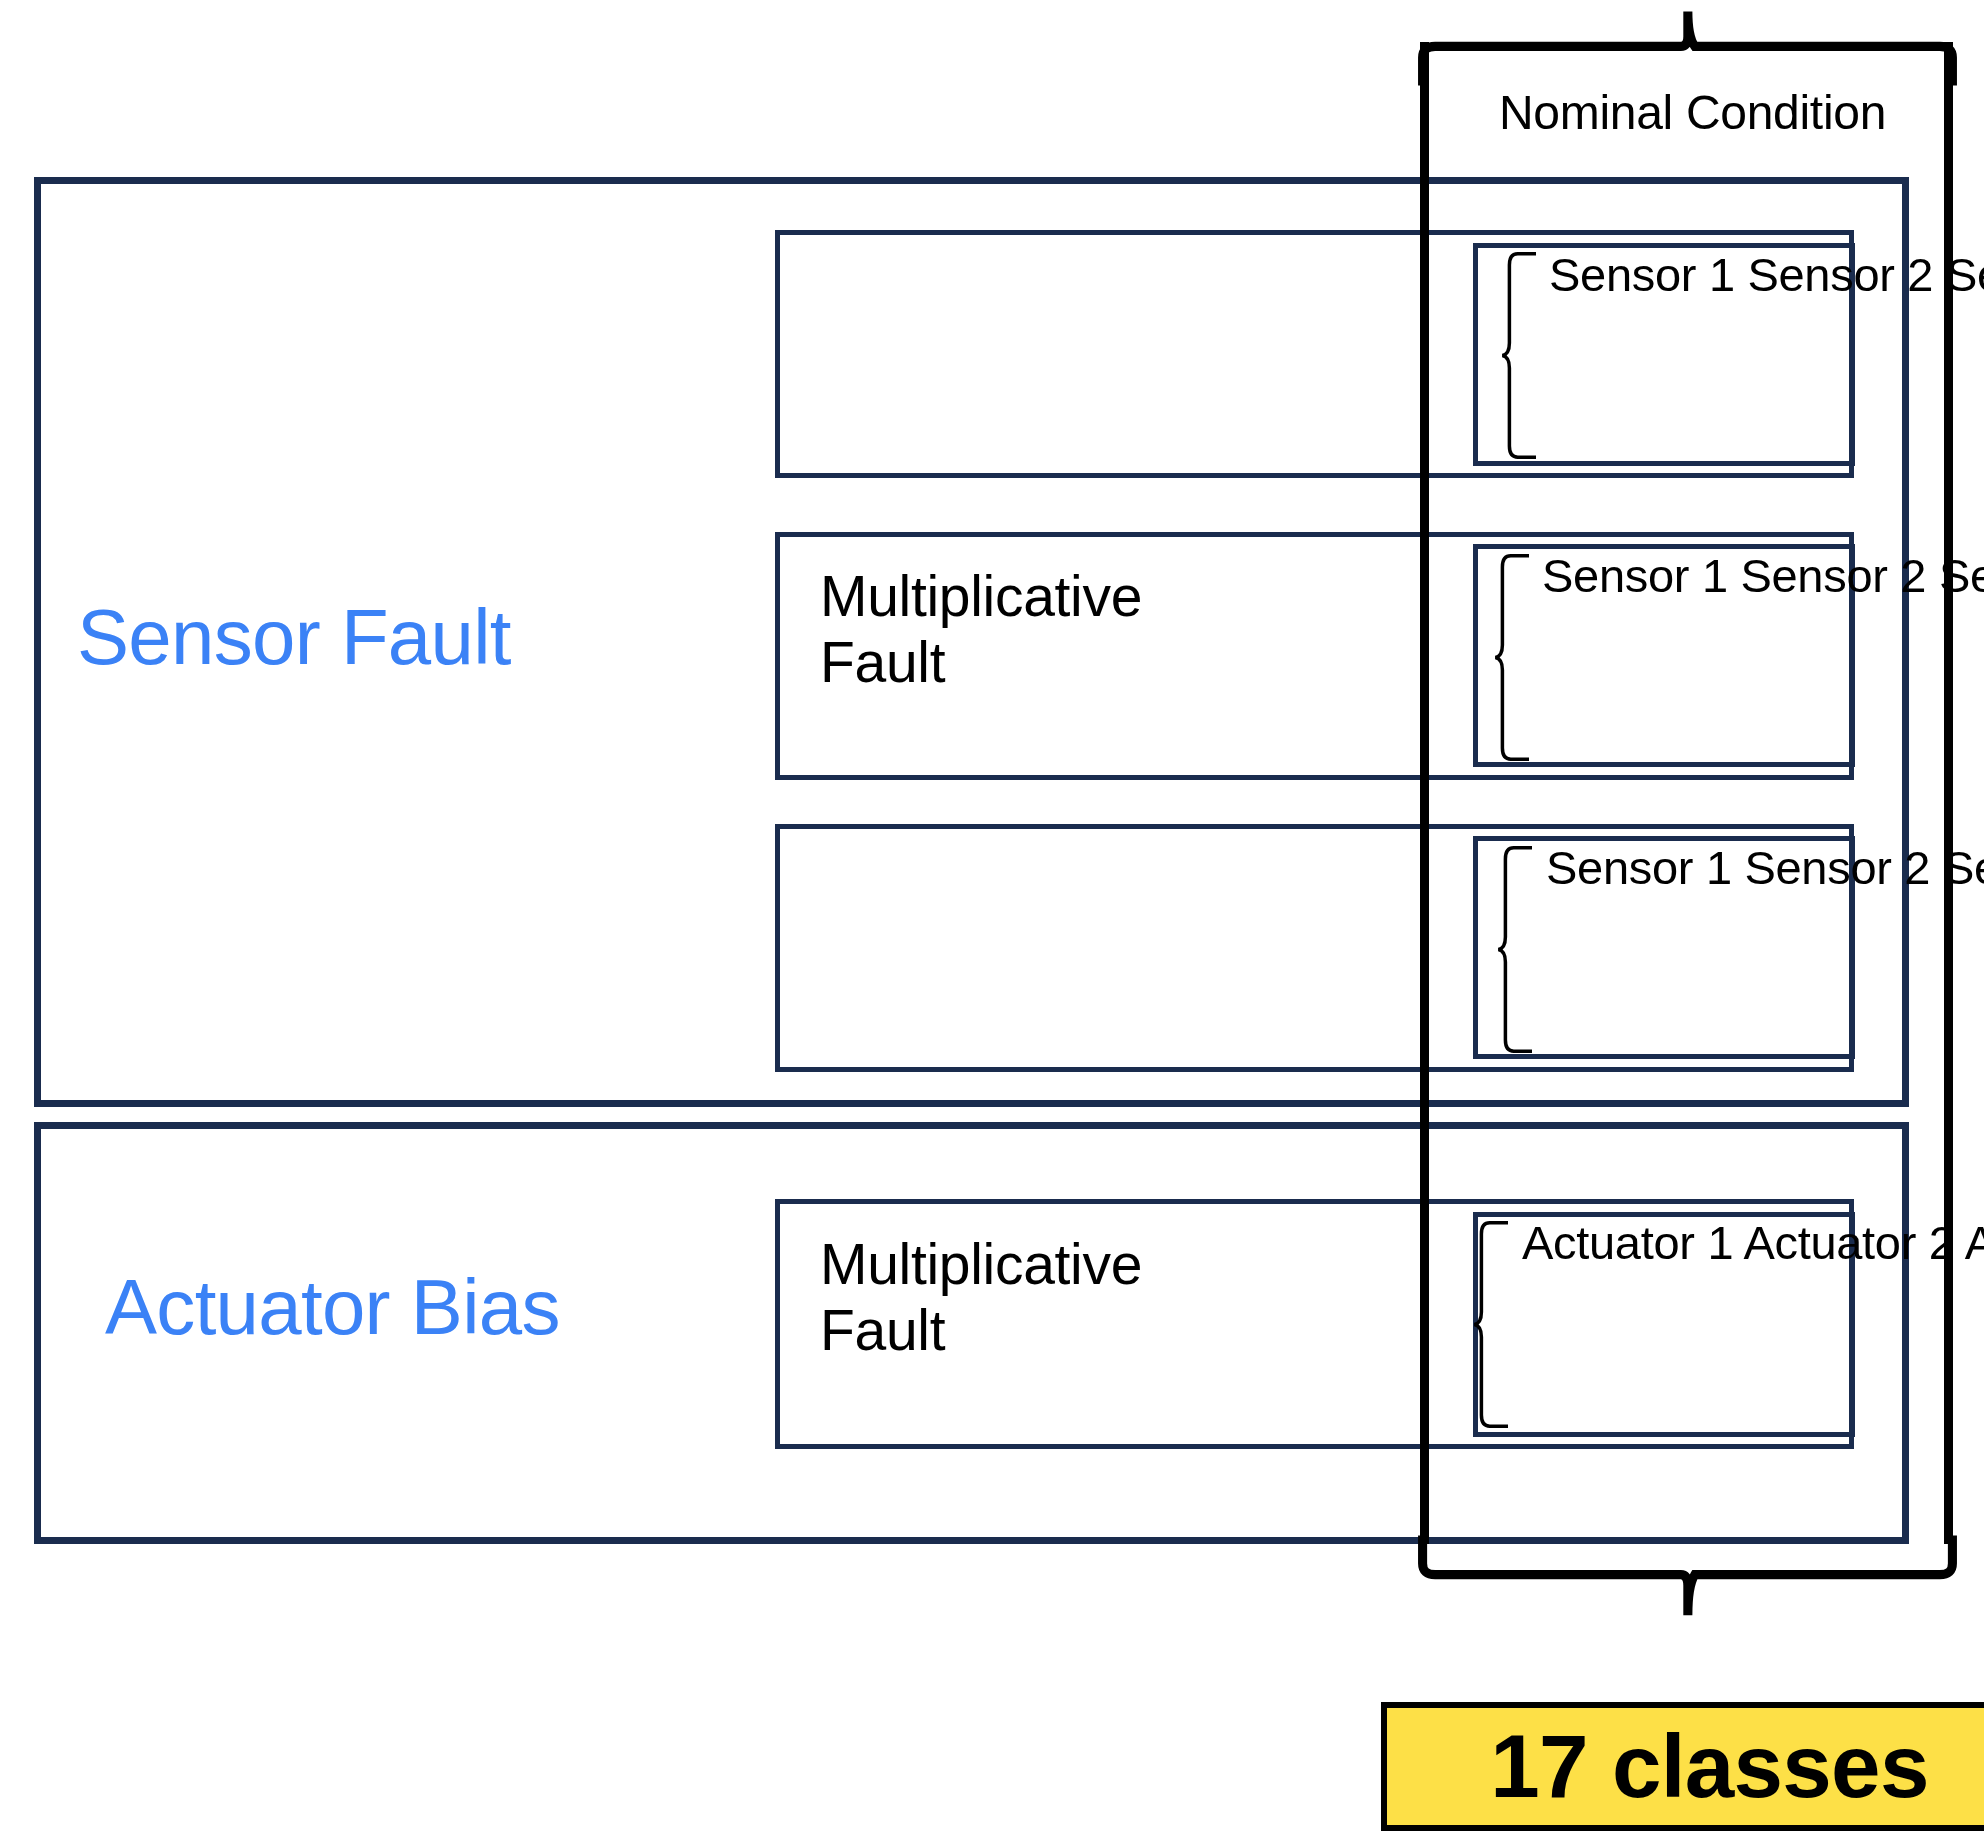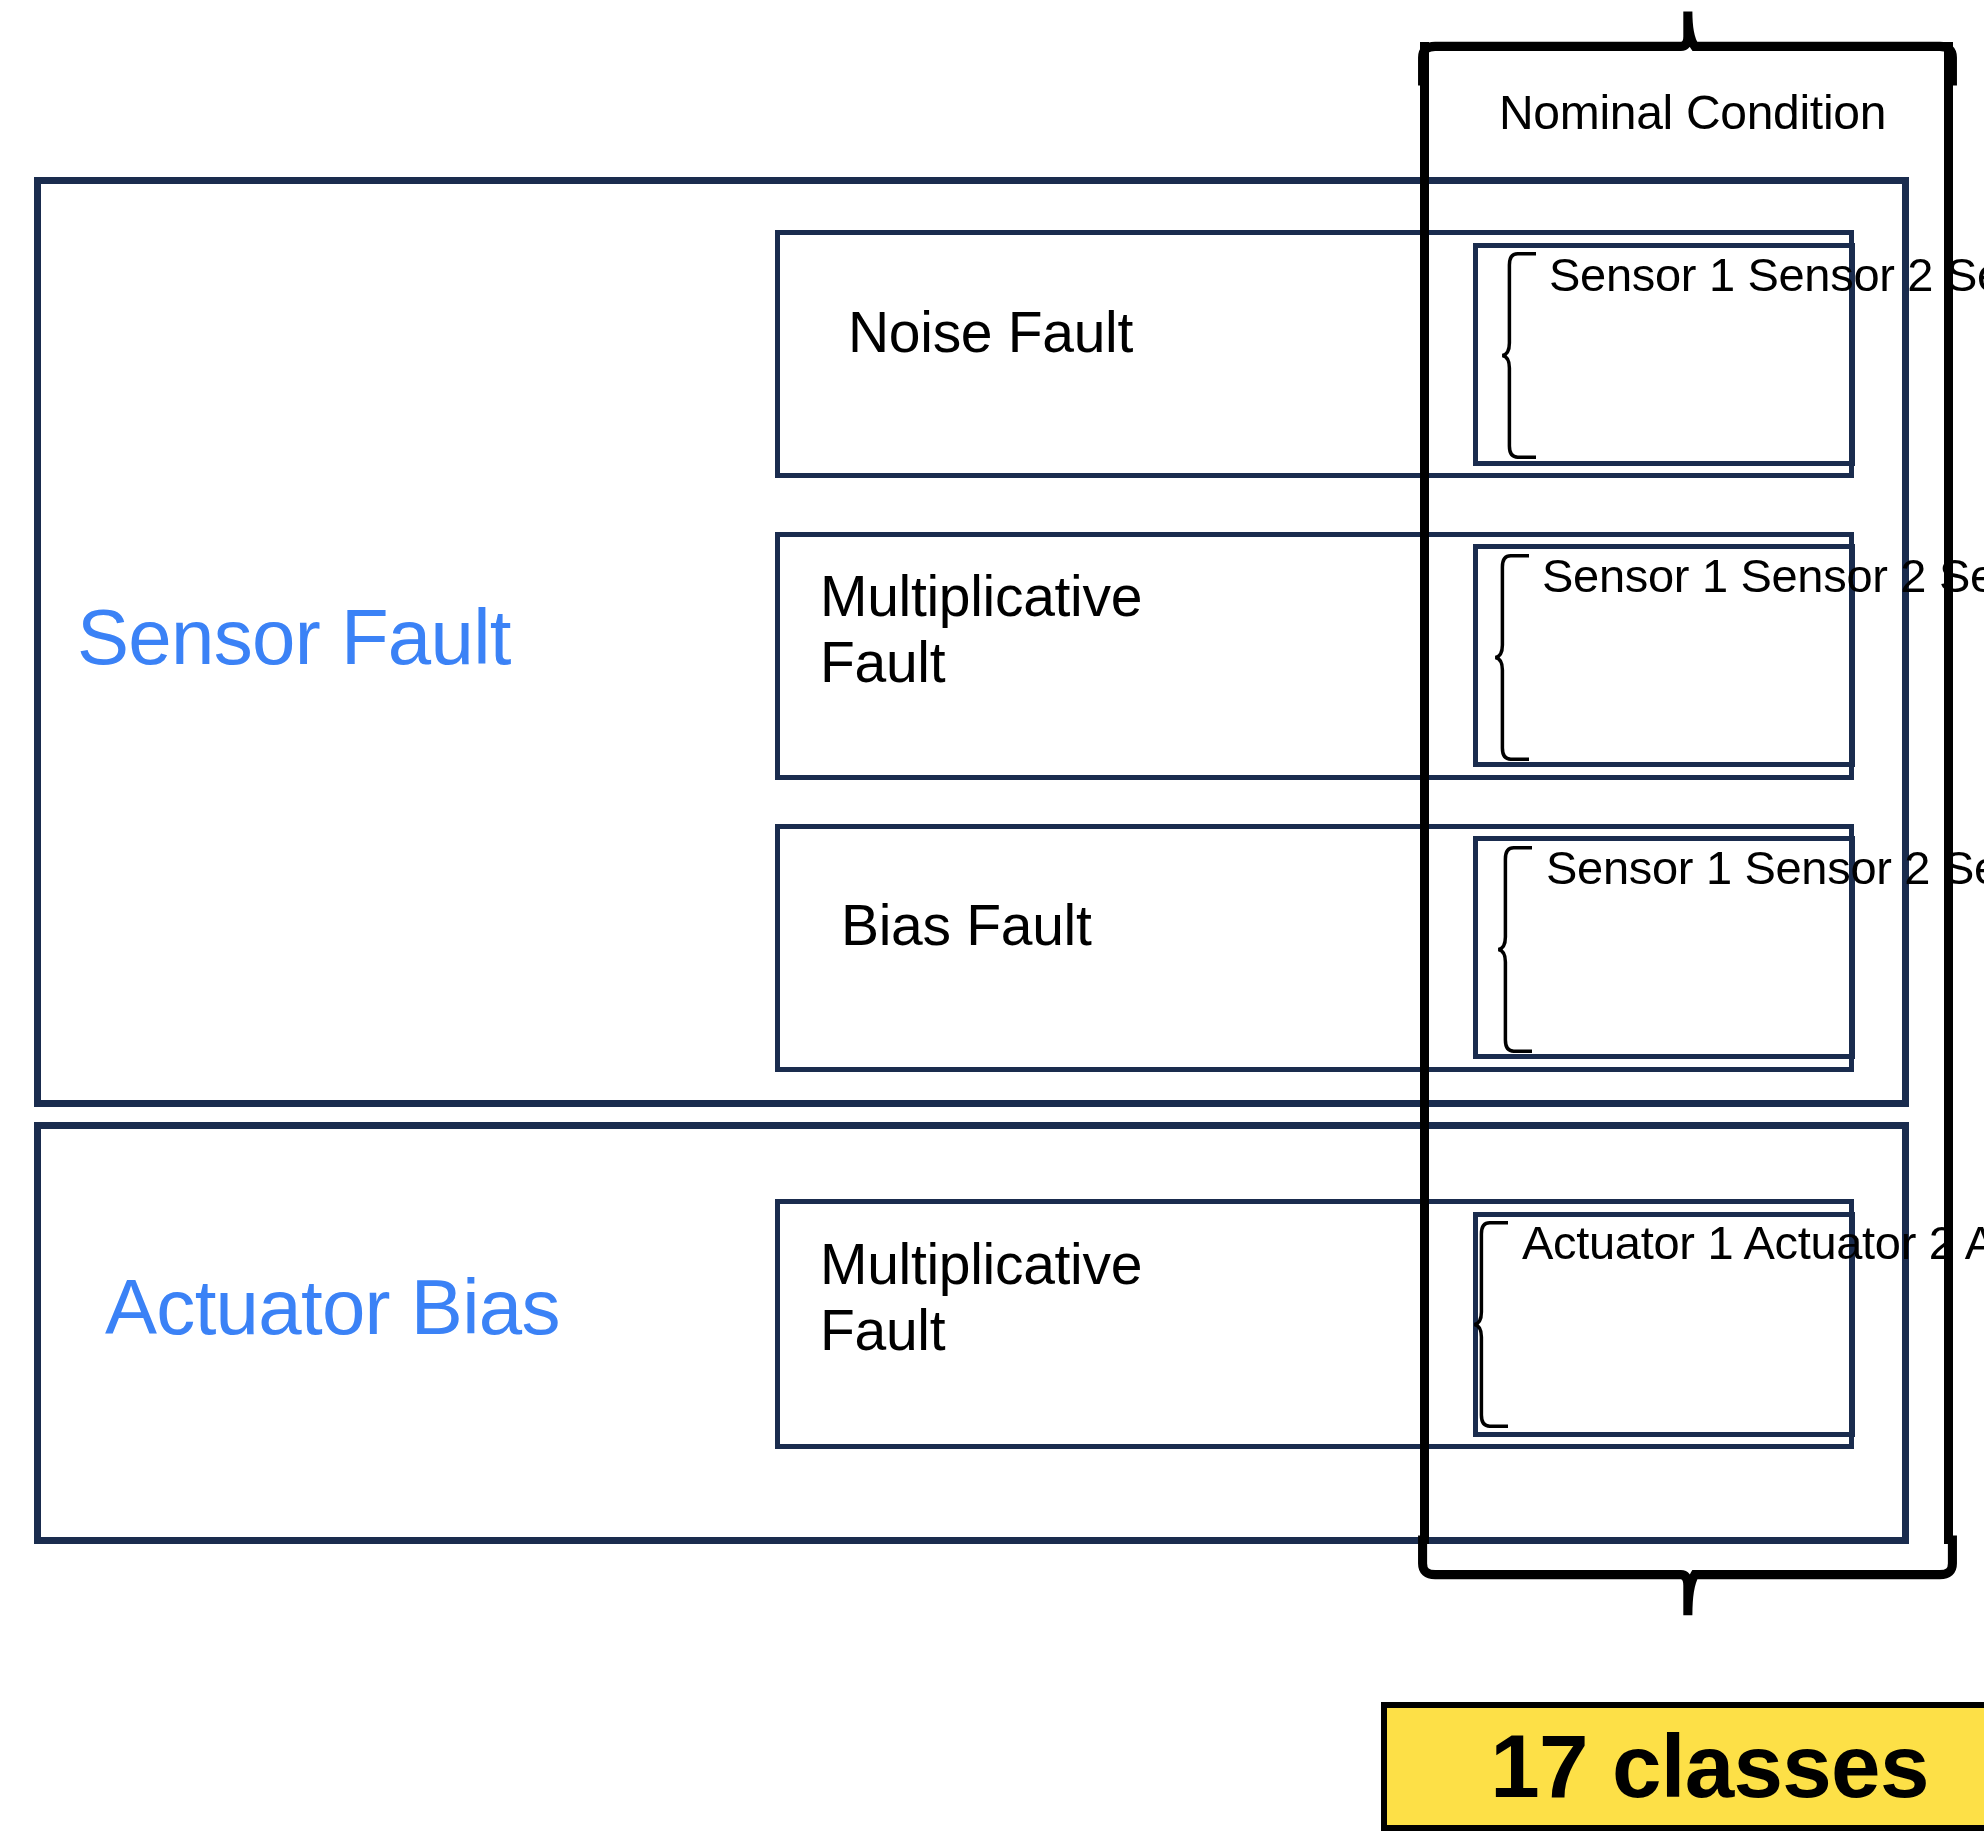--- a/index.html
+++ b/index.html
@@ -194,24 +194,22 @@
   <div id="actuator-fault-box" class="outer-box"></div>
 
   <div id="sensor-fault-label" class="category-label">Sensor Fault</div>
   <div id="actuator-fault-label" class="category-label">Actuator Bias</div>
 
   <div id="fault-box-0" class="fault-box"></div>
   <div id="fault-box-1" class="fault-box"></div>
   <div id="fault-box-2" class="fault-box"></div>
   <div id="fault-box-3" class="fault-box"></div>
 
-  <div id="fault-name-0" class="fault-name">Noise Fault</div>
   <div id="fault-name-1" class="fault-name">Multiplicative
 Fault</div>
-  <div id="fault-name-2" class="fault-name">Bias Fault</div>
   <div id="fault-name-3" class="fault-name">Multiplicative
 Fault</div>
 
   <div id="items-box-0" class="items-box"></div>
   <div id="items-box-1" class="items-box"></div>
   <div id="items-box-2" class="items-box"></div>
   <div id="items-box-3" class="items-box"></div>
 
   <div id="item-brace-0" class="item-brace">
     <svg viewBox="0 0 60 300" preserveAspectRatio="none">

